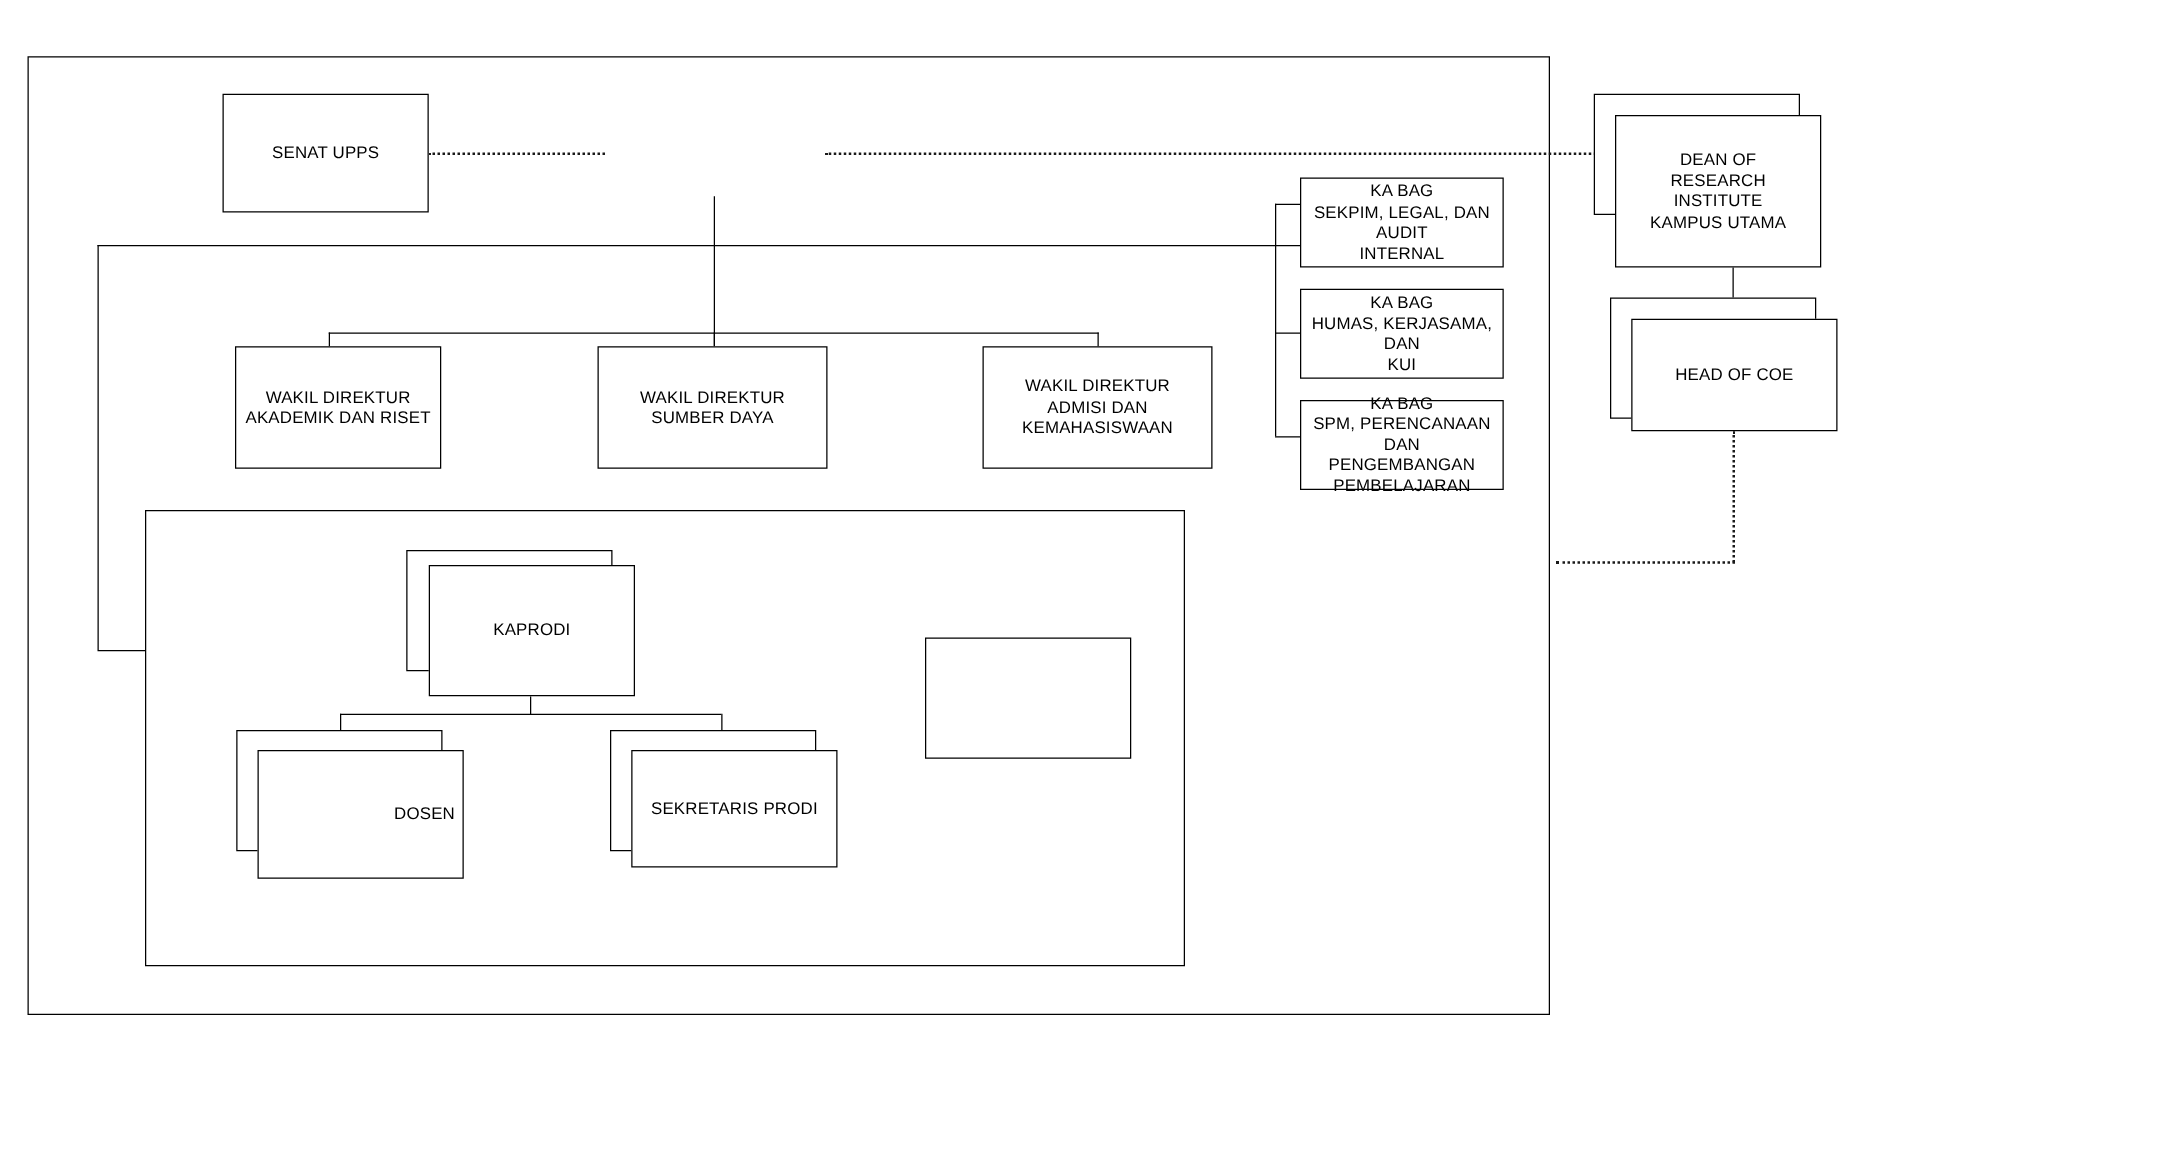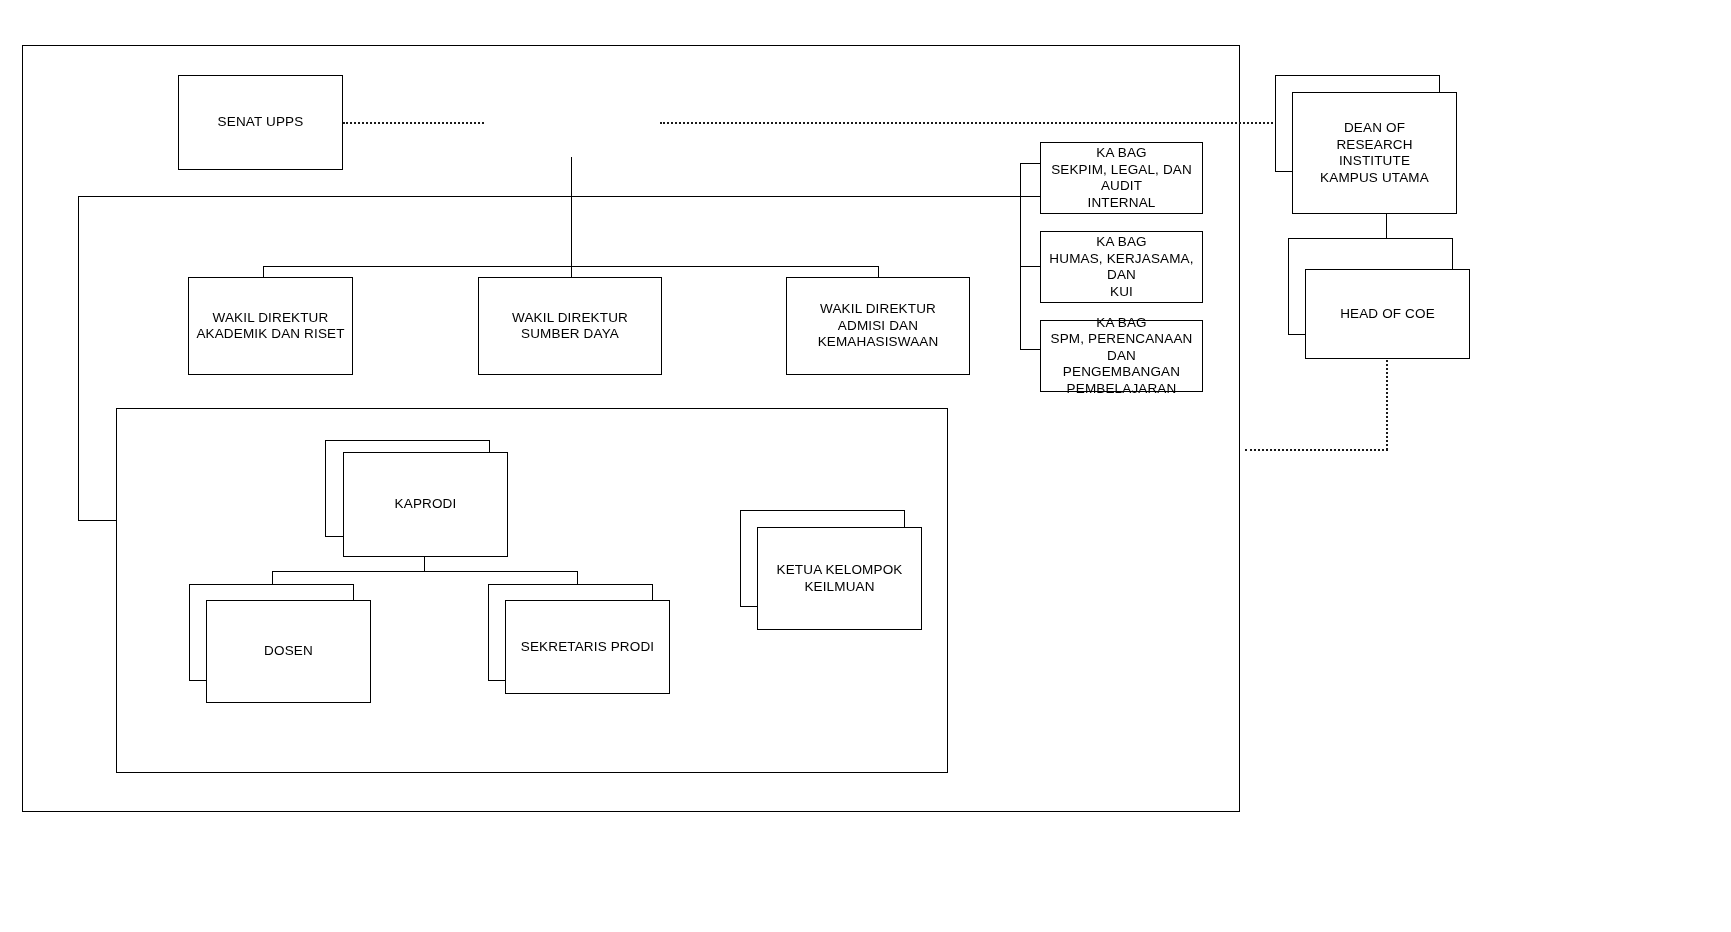--- a/index.html
+++ b/index.html
@@ -157,40 +157,36 @@
     <span class="lbl">WAKIL DIREKTUR
 ADMISI DAN KEMAHASISWAAN</span>
   </div>
 
   <div class="plate" style="left:325px; top:440px; width:165px; height:97px;"></div>
   <div class="box" style="left:343px; top:452px; width:165px; height:105px;align-items:center;">
     <span class="lbl">KAPRODI</span>
   </div>
 
   <div class="plate" style="left:189px; top:584px; width:165px; height:97px;"></div>
-  <div class="box" style="left:206px; top:600px; width:165px; height:103px;">
+  <div class="box" style="left:206px; top:600px; width:165px; height:103px;justify-content:flex-end;">
     <span class="lbl">DOSEN</span>
   </div>
 
   <div class="plate" style="left:488px; top:584px; width:165px; height:97px;"></div>
   <div class="box" style="left:505px; top:600px; width:165px; height:94px;">
     <span class="lbl">SEKRETARIS PRODI</span>
   </div>
 
   <div class="plate" style="left:740px; top:510px; width:165px; height:97px;"></div>
-  <div class="box" style="left:757px; top:527px; width:165px; height:103px;">
-    <span class="lbl">KETUA KELOMPOK
-KEILMUAN</span>
-  </div>
 
   <div class="plate" style="left:1275px; top:75px; width:165px; height:97px;"></div>
   <div class="box" style="left:1292px; top:92px; width:165px; height:122px;">
     <span class="lbl">DEAN OF
 RESEARCH INSTITUTE
 KAMPUS UTAMA</span>
   </div>
 
   <div class="plate" style="left:1288px; top:238px; width:165px; height:97px;"></div>
-  <div class="box" style="left:1305px; top:255px; width:165px; height:90px;margin-top:14px;">
+  <div class="box" style="left:1305px; top:255px; width:165px; height:90px;">
     <span class="lbl">HEAD OF COE</span>
   </div>
 
 </div>
 
 </body></html>

